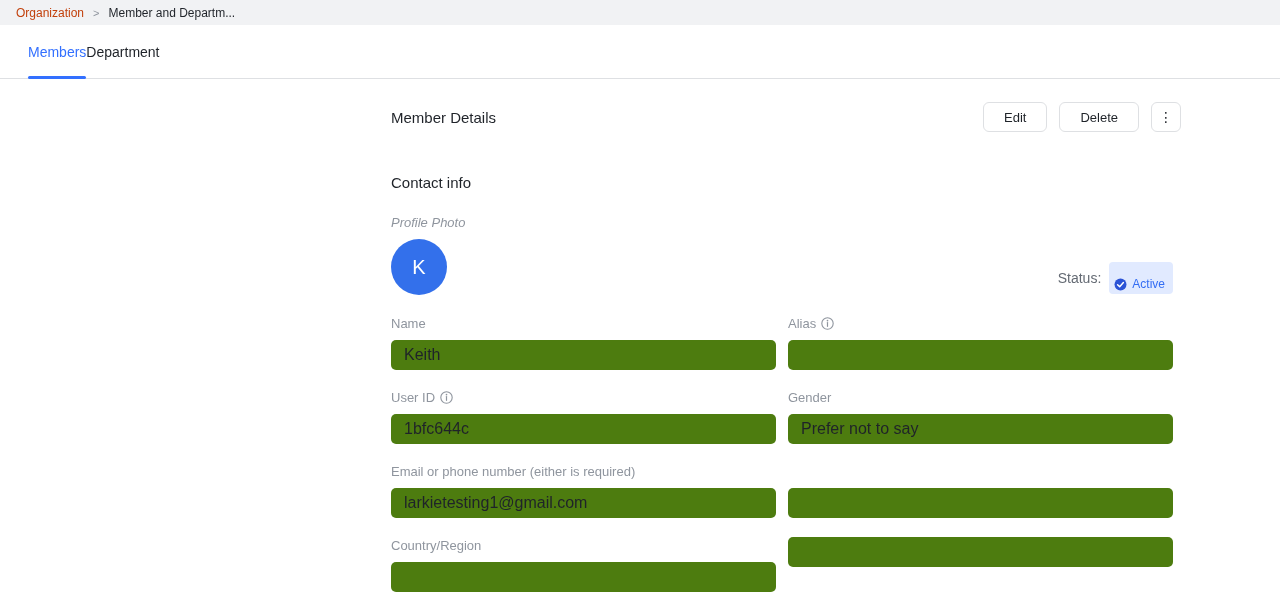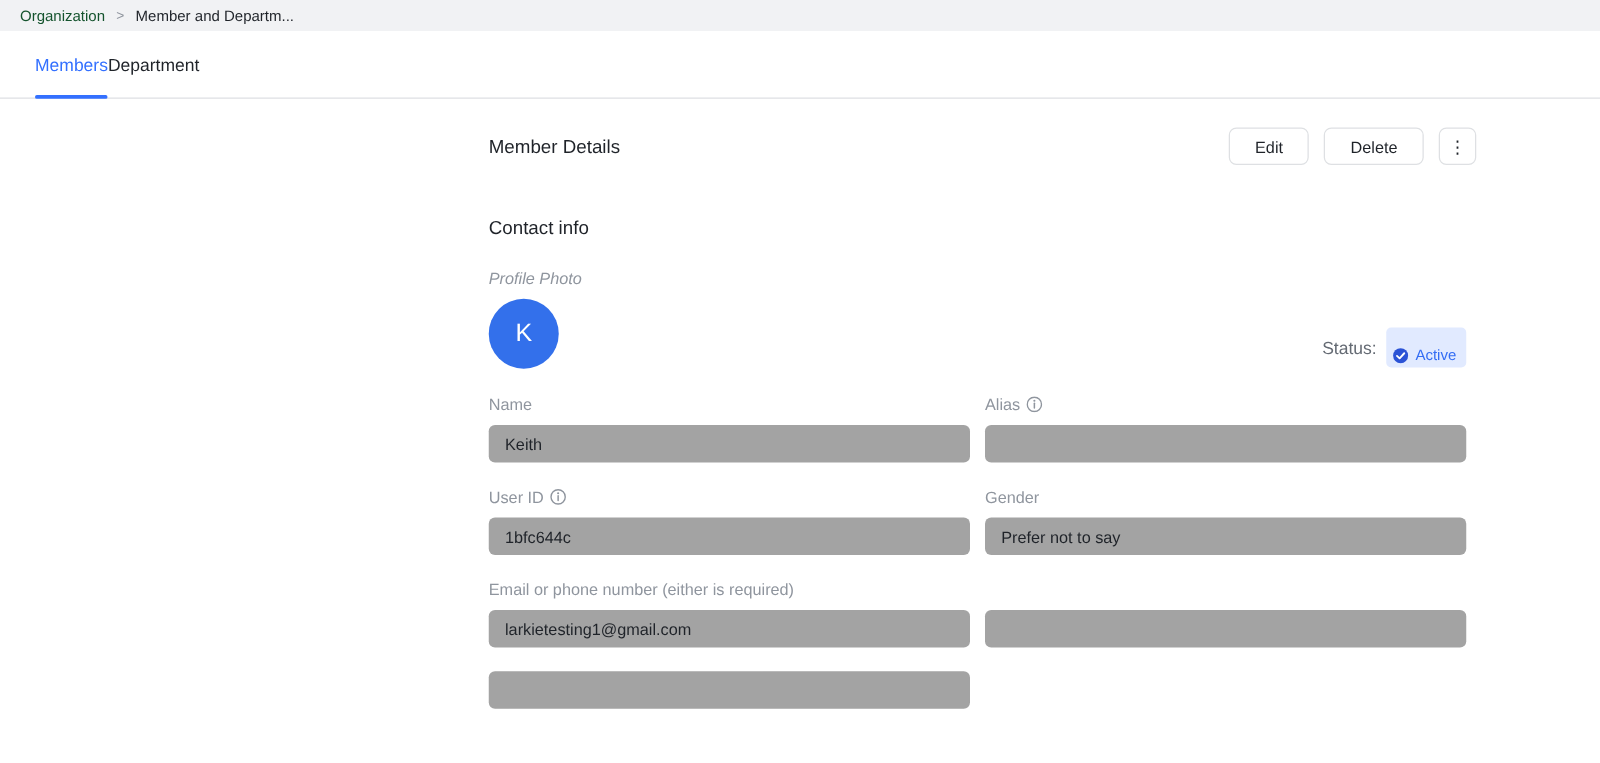--- a/index.html
+++ b/index.html
@@ -2,21 +2,21 @@
 <html><head>
 <meta charset="utf-8">
 <style>
   * { margin:0; padding:0; box-sizing:border-box; }
   html,body { width:1280px; height:610px; background:#fff; overflow:hidden;
               font-family:"Liberation Sans","DejaVu Sans",sans-serif; color:#1f2329; }
 
   
   .breadcrumb-bar { height:25px; background:#f1f2f4; display:flex; align-items:center;
                     padding:0 16px; font-size:12px; gap:9px; }
-  .crumb { color:#14532d; cursor:pointer; }
+  .crumb { color:#c2410c; cursor:pointer; }
   .crumb-sep { color:#8f959e; font-size:11px; }
   .crumb-current { color:#1f2329; }
 
   
   .tabbar { height:54px; background:#fff; border-bottom:1px solid #dee0e3;
             display:flex; align-items:stretch; padding:0 28px; }
   .tab { display:flex; align-items:center; font-size:14px; color:#1f2329;
          position:relative; cursor:pointer; }
   .tab.active { color:#3370ff; font-weight:500; }
   .tab.active::after { content:""; position:absolute; left:0; right:0; bottom:-1px;
@@ -42,22 +42,22 @@
             display:flex; align-items:center; justify-content:center; font-size:20px; }
   .status-wrap { display:flex; align-items:center; gap:8px; padding-bottom:1px; }
   .status-label { font-size:14px; color:#646a73; }
   .status-badge { display:inline-flex; align-items:center; gap:5px; background:#e1eaff;
                   border-radius:4px; padding:15px 8px 3px 5px; font-size:12px; color:#336df4; }
 
   .form-grid { margin-top:20px; width:782px; display:grid;
                grid-template-columns:385px 385px; column-gap:12px; row-gap:19px; }
   .cell-label { height:16px; font-size:13px; color:#8f959e; margin-bottom:9px;
                 display:flex; align-items:center; gap:5px; }
-  .cell-field { height:30px; background:#a3a3a3; border-radius:5px; padding:0 13px;
-                font-size:13px; color:#1f2329; display:flex; align-items:center; }
+  .cell-field { height:30px; background:#4d7c0f; border-radius:5px; padding:0 13px;
+                font-size:16px; color:#1f2329; display:flex; align-items:center; }
   .info-icon { display:inline-flex; cursor:pointer; }
 </style>
 </head>
 <body>
 
 <div class="breadcrumb-bar">
   <span class="crumb">Organization</span>
   <span class="crumb-sep">&gt;</span>
   <span class="crumb crumb-current">Member and Departm...</span>
 </div>
@@ -141,19 +141,23 @@
     <div>
       <div class="cell-label">Email or phone number (either is required)</div>
       <div class="cell-field">larkietesting1@gmail.com</div>
     </div>
 
     <div>
       <div class="cell-label"></div>
       <div class="cell-field"></div>
     </div>
 
+    <div>
+      <div class="cell-label">Country/Region</div>
+      <div class="cell-field"></div>
+    </div>
 
     <div>
       <div class="cell-field"></div>
     </div>
 
   </div>
 </div>
 
 </body></html>

